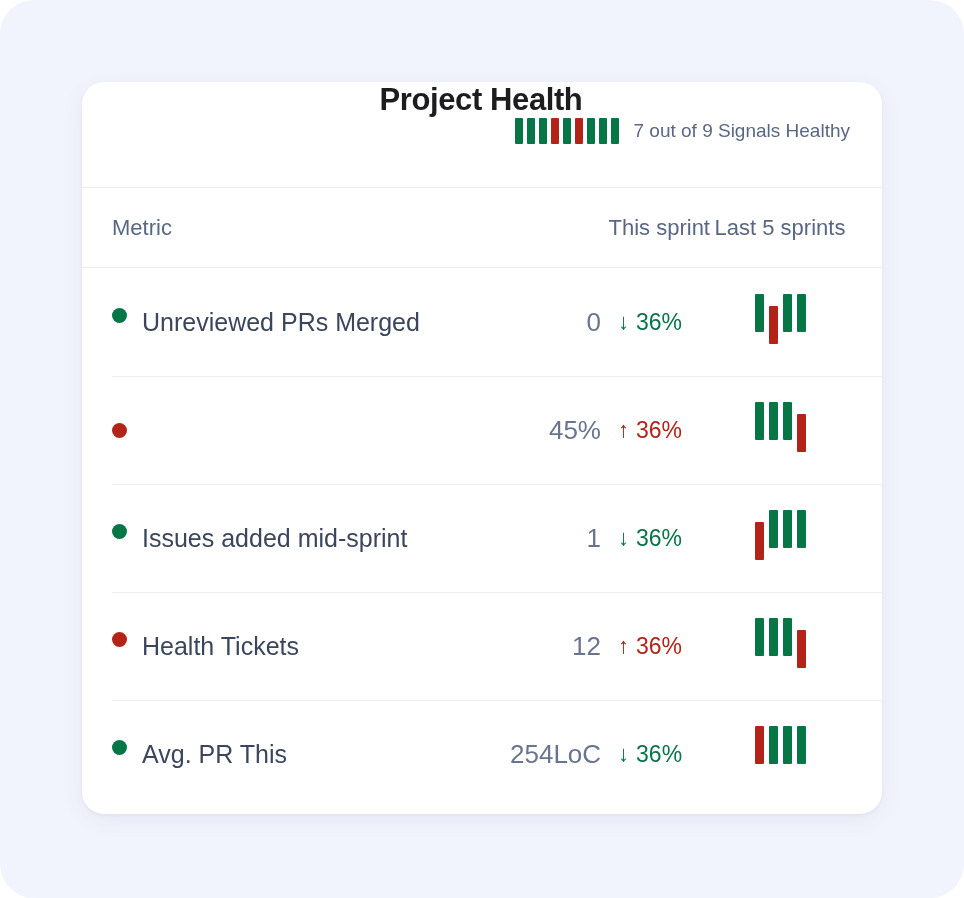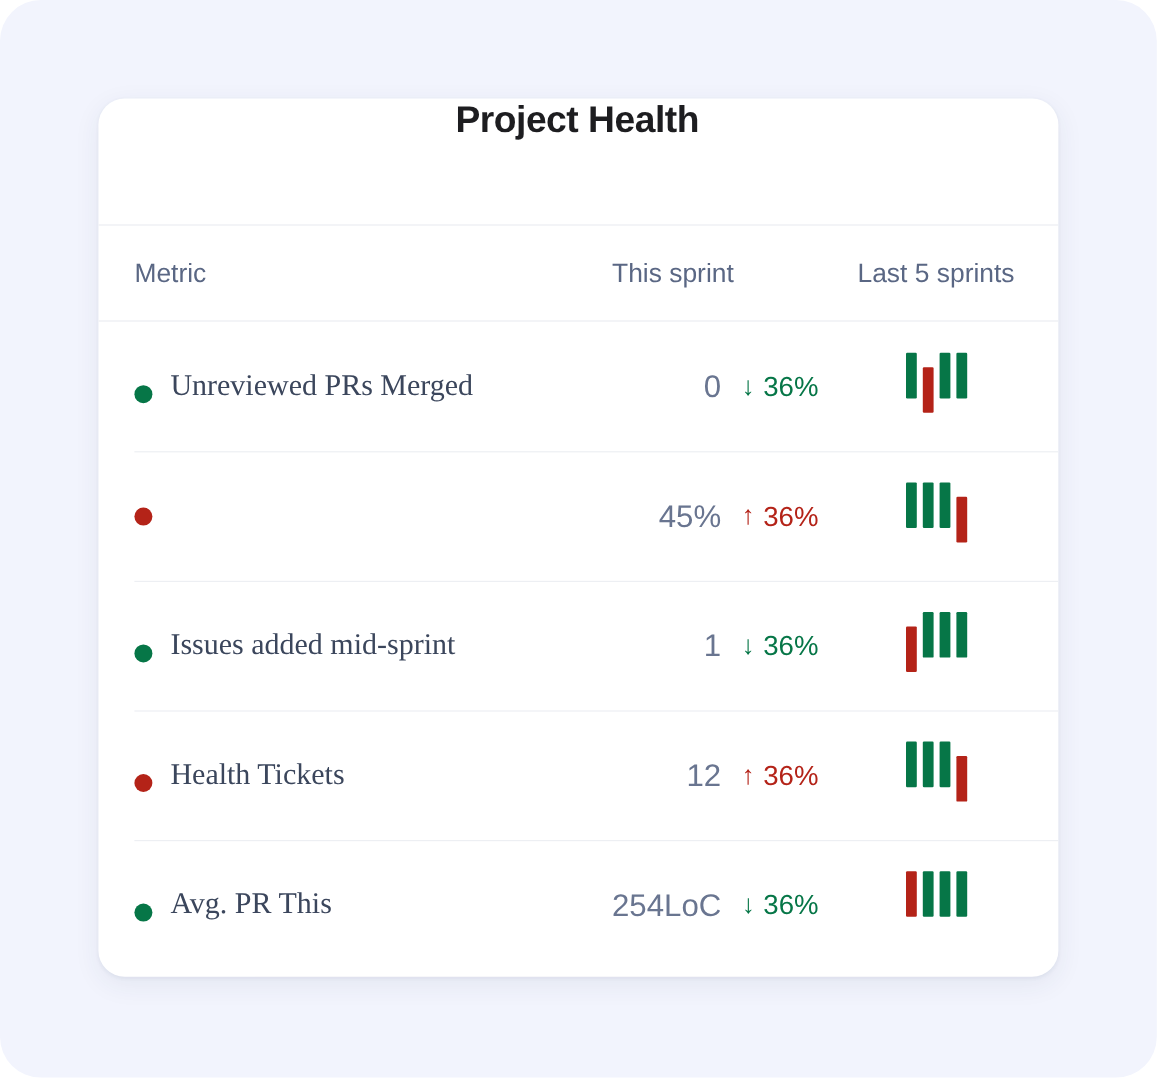--- a/index.html
+++ b/index.html
@@ -87,21 +87,21 @@
     padding: 0 32px 0 30px;
     box-sizing: border-box;
     border-bottom: 1px solid #EBEDF2;
   }
   .th {
     font-size: 22px;
     color: #5A6784;
     white-space: nowrap;
   }
   .col-metric { flex: 1 1 auto; }
-  .col-value  { width: 200px; }
+  .col-value  { width: 200px; text-align: right; }
   .col-trend  { width: 140px; text-align: center; }
 
   .row {
     display: flex;
     align-items: center;
     height: 108px;
     padding: 0 32px 0 30px;
     box-sizing: border-box;
     position: relative;
   }
@@ -110,24 +110,23 @@
     position: absolute;
     left: 30px;
     right: 0;
     top: 0;
     height: 1px;
     background: #EDEFF3;
   }
   .metric-cell {
     flex: 1 1 auto;
     display: flex;
-    align-items: flex-end;
+    align-items: flex-start;
     gap: 15px;
     min-width: 0;
-    font-family: Liberation Serif, serif;
   }
   .dot {
     width: 15px;
     height: 15px;
     border-radius: 50%;
     flex: 0 0 auto;
   }
   .metric-name {
     font-size: 25px;
     color: #3B465C;
@@ -181,20 +180,34 @@
 </style>
 </head>
 <body>
 
 <div class="page-bg"></div>
 
 <div class="card">
 
   <div class="card-header">
     <div class="card-title">Project Health</div>
+    <div class="header-right">
+      <div class="signal-bars" id="signal-bars">
+          <i style="background: rgb(6, 118, 71);"></i>
+          <i style="background: rgb(6, 118, 71);"></i>
+          <i style="background: rgb(6, 118, 71);"></i>
+          <i style="background: rgb(180, 35, 24);"></i>
+          <i style="background: rgb(6, 118, 71);"></i>
+          <i style="background: rgb(180, 35, 24);"></i>
+          <i style="background: rgb(6, 118, 71);"></i>
+          <i style="background: rgb(6, 118, 71);"></i>
+          <i style="background: rgb(6, 118, 71);"></i>
+        </div>
+      <div class="signal-label">7 out of 9 Signals Healthy</div>
+    </div>
   </div>
 
   <div class="table">
     <div class="thead">
       <div class="th col-metric">Metric</div>
       <div class="th col-value">This sprint</div>
       <div class="th col-trend">Last 5 sprints</div>
     </div>
     <div id="table-body">
         <div class="row">

